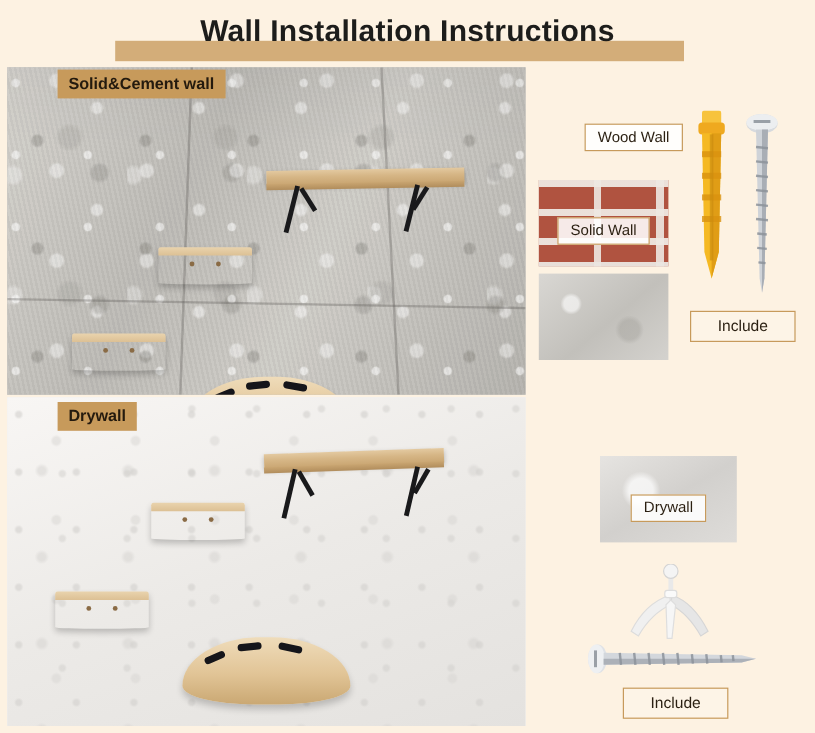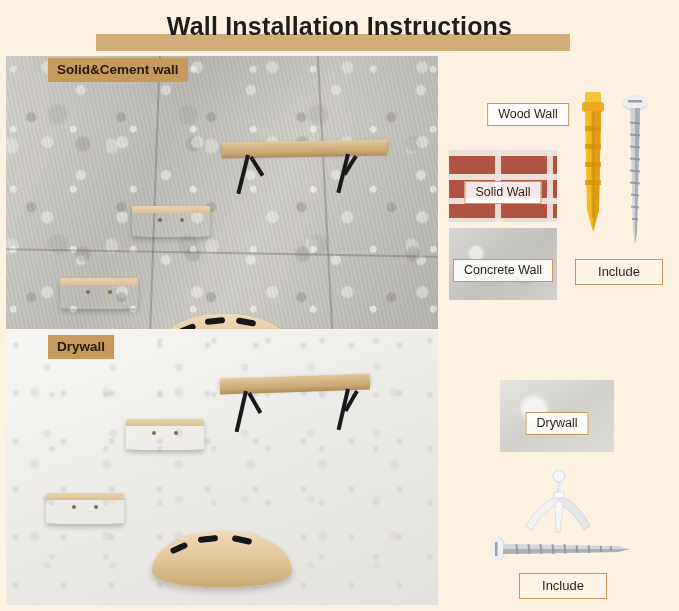--- a/index.html
+++ b/index.html
@@ -305,21 +305,20 @@
 
   <div id="col-divider"></div>
 
   <div class="swatch wood-sw" style="left:449px; top:72px; width:108px; height:72px;"></div>
   <div class="swatch-caption" style="left:503px; top:103px;margin-left:25px;">Wood Wall</div>
 
   <div class="swatch brick-sw" style="left:449px; top:150px; width:108px; height:72px;"></div>
   <div class="swatch-caption" style="left:503px; top:181px;">Solid Wall</div>
 
   <div class="swatch concrete-sw" style="left:449px; top:228px; width:108px; height:72px;"></div>
-  <div class="swatch-caption" style="left:503px; top:259px;">Concrete Wall</div>
 
   <div class="anchor" style="left:578px; top:92px; width:30px; height:150px;">
     <svg width="30" height="150" viewBox="0 0 30 150">
       <rect x="7" y="0" width="16" height="13" rx="2" fill="#f7c33c"></rect>
       <rect x="4" y="10" width="22" height="10" rx="3" fill="#efa91f"></rect>
       <path d="M7 19 L23 19 L21 118 L15 140 L9 118 Z" fill="#f5b923"></path>
       <path d="M15 19 L23 19 L21 118 L15 140 Z" fill="#e09d16"></path>
       <rect x="7" y="34" width="16" height="5" fill="#d9920f" opacity="0.8"></rect>
       <rect x="7" y="52" width="16" height="5" fill="#d9920f" opacity="0.8"></rect>
       <rect x="7" y="70" width="16" height="5" fill="#d9920f" opacity="0.8"></rect>

